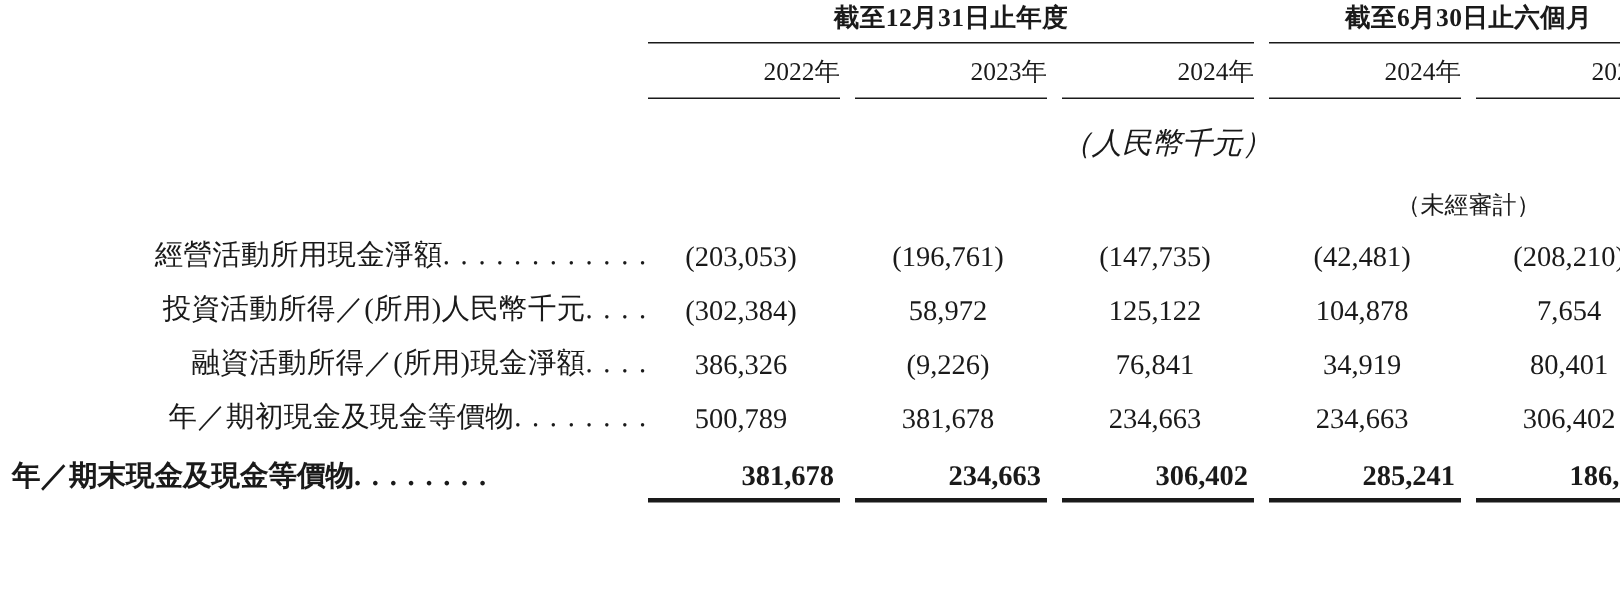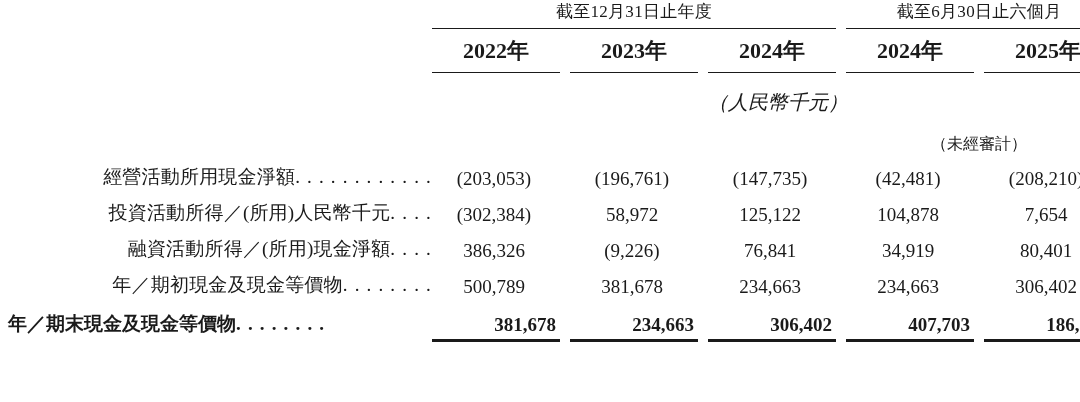--- a/index.html
+++ b/index.html
@@ -35,35 +35,35 @@
   td, th {
     padding: 0;
     vertical-align: bottom;
     font-weight: normal;
   }
 
   
   .grp-cell {
     text-align: center;
     font-size: 17px;
-    font-weight: normal;
+    font-weight: bold;
     padding-bottom: 5px;
     letter-spacing: 0.3px;
   }
   .grp-rule {
     height: 0;
     border-bottom: 1.3px solid #1a1a1a;
     font-size: 0;
     line-height: 0;
   }
 
   .yr-cell {
-    text-align: center;
-    font-size: 22px;
-    font-weight: bold;
+    text-align: right;
+    font-size: 17px;
+    font-weight: normal;
     padding-top: 7px;
     padding-bottom: 6px;
     white-space: nowrap;
   }
   .yr-rule {
     height: 0;
     border-bottom: 1.3px solid #1a1a1a;
     font-size: 0;
     line-height: 0;
   }
@@ -255,21 +255,21 @@
     </tr>
 
     <tr class="total-row">
       <td class="lbl"><span>年／期末現金及現金等價物</span><span class="leader">. . . . . . . .</span></td>
       <td class="num">381,678</td>
       <td></td>
       <td class="num">234,663</td>
       <td></td>
       <td class="num">306,402</td>
       <td></td>
-      <td class="num">407,703</td>
+      <td class="num">285,241</td>
       <td></td>
       <td class="num">186,225</td>
     </tr>
 
     <tr>
       <td></td>
       <td class="dbl-rule"></td>
       <td></td>
       <td class="dbl-rule"></td>
       <td></td>

